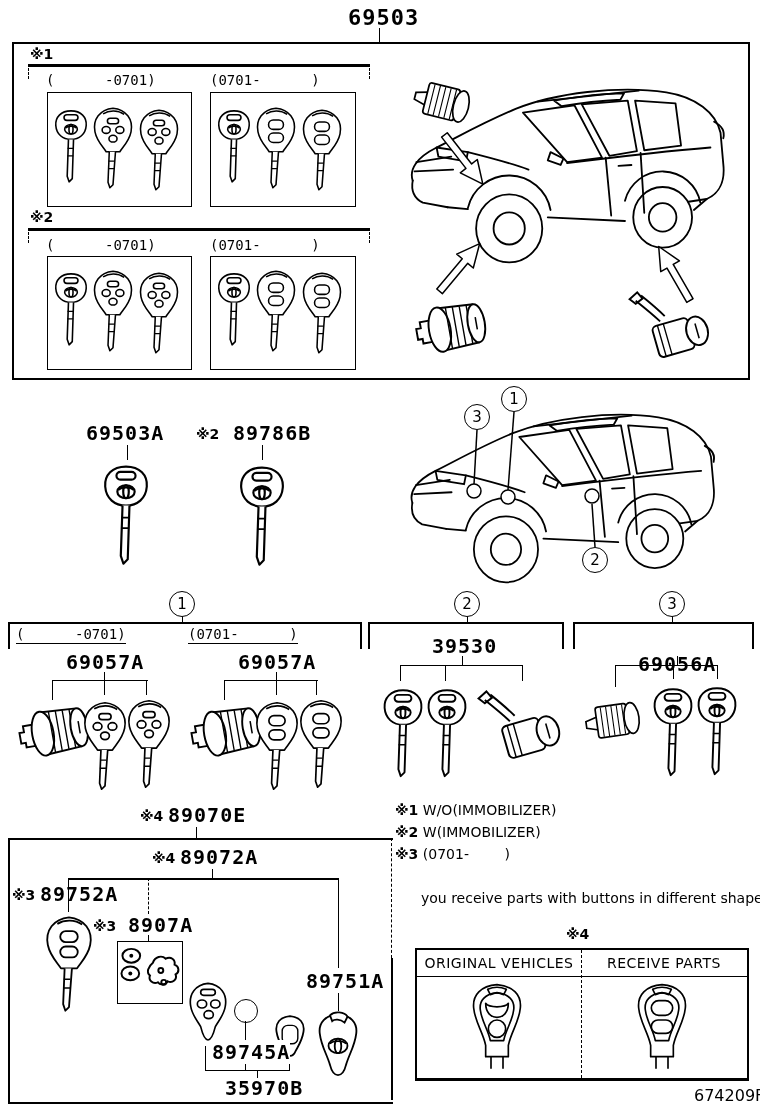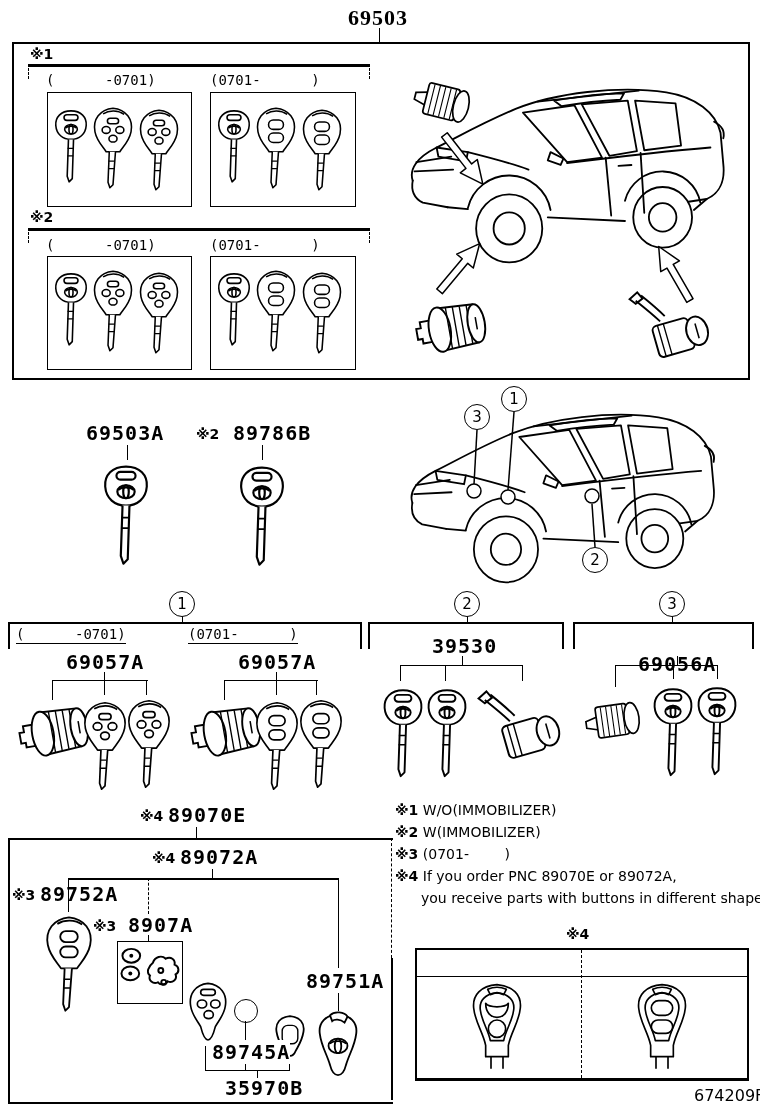--- a/index.html
+++ b/index.html
@@ -1,20 +1,20 @@
 <!DOCTYPE html>
 <html><head>
 <meta charset="utf-8">
 <style>
   html,body{margin:0;padding:0;background:#fff;}
   #canvas{position:relative;width:760px;height:1112px;background:#fff;overflow:hidden;
           font-family:"DejaVu Sans",sans-serif;color:#000;}
   .pn{position:absolute;font-family:"DejaVu Sans Mono",monospace;font-weight:700;
       font-size:20px;letter-spacing:1px;white-space:pre;}
-  .pn-lg{font-size:22px;font-family:Liberation Serif, serif;}
+  .pn-lg{font-size:22px;}
   .ref{position:absolute;font-family:"DejaVu Sans",sans-serif;font-weight:700;
        font-size:14px;white-space:pre;}
   .date{position:absolute;font-family:"DejaVu Sans Mono",monospace;font-size:14px;white-space:pre;}
   .date-u{border-bottom:1.5px solid #000;padding-bottom:1px;}
   .box{position:absolute;border:2px solid #000;}
   .box1{position:absolute;border:1.5px solid #000;}
   .hline{position:absolute;border-top:1.5px solid #000;}
   .hline2{position:absolute;border-top:2px solid #000;}
   .vline{position:absolute;border-left:1.5px solid #000;}
   .vline2{position:absolute;border-left:2px solid #000;}
@@ -429,27 +429,28 @@
       <use href="#sym-fob-toyota" width="100%" height="100%"></use>
     </svg>
 
   <div class="hline" style="left:205px;top:1070px;width:85px"></div>
   <div class="vline" style="left:257px;top:1070px;height:8px"></div>
   <div class="pn" style="left:225px;top:1076px">35970B</div>
 
   <div class="note" style="left:395px;top:802px"><span class="ref-in">※1</span> <span>W/O(IMMOBILIZER)</span></div>
   <div class="note" style="left:395px;top:824px"><span class="ref-in">※2</span> <span>W(IMMOBILIZER)</span></div>
   <div class="note" style="left:395px;top:846px"><span class="ref-in">※3</span> <span>(0701-        )</span></div>
-  <div class="note" style="left:395px;top:868px"><span class="ref-in">※4</span> <span>If you order PNC 89070E or 89072A,</span></div>
   <div class="note" style="left:421px;top:890px"><span>you receive parts with buttons in different shapes</span></div>
 
   <div class="ref" style="left:566px;top:926px">※4</div>
   <div class="box" style="left:415px;top:948px;width:330px;height:128px;border-bottom-width:3px">
     <div style="position:absolute;left:0;top:26px;width:100%;border-top:1.5px solid #000"></div>
     <div style="position:absolute;left:164px;top:0;height:100%;border-left:1px dashed #000"></div>
+    <div class="tblhdr" style="left:0;width:164px">ORIGINAL VEHICLES</div>
+    <div class="tblhdr" style="left:165px;width:164px">RECEIVE PARTS</div>
   </div>
   <svg class="art" style="left:456px;top:982px;width:82px;height:88px" viewBox="0 0 100 132">
       <use href="#sym-fob-orig" width="100%" height="100%"></use>
     </svg>
   <svg class="art" style="left:621px;top:982px;width:82px;height:88px" viewBox="0 0 100 132">
       <use href="#sym-fob-recv" width="100%" height="100%"></use>
     </svg>
 
   <div style="position:absolute;left:694px;top:1086px;font-size:16px">674209F</div>
 

